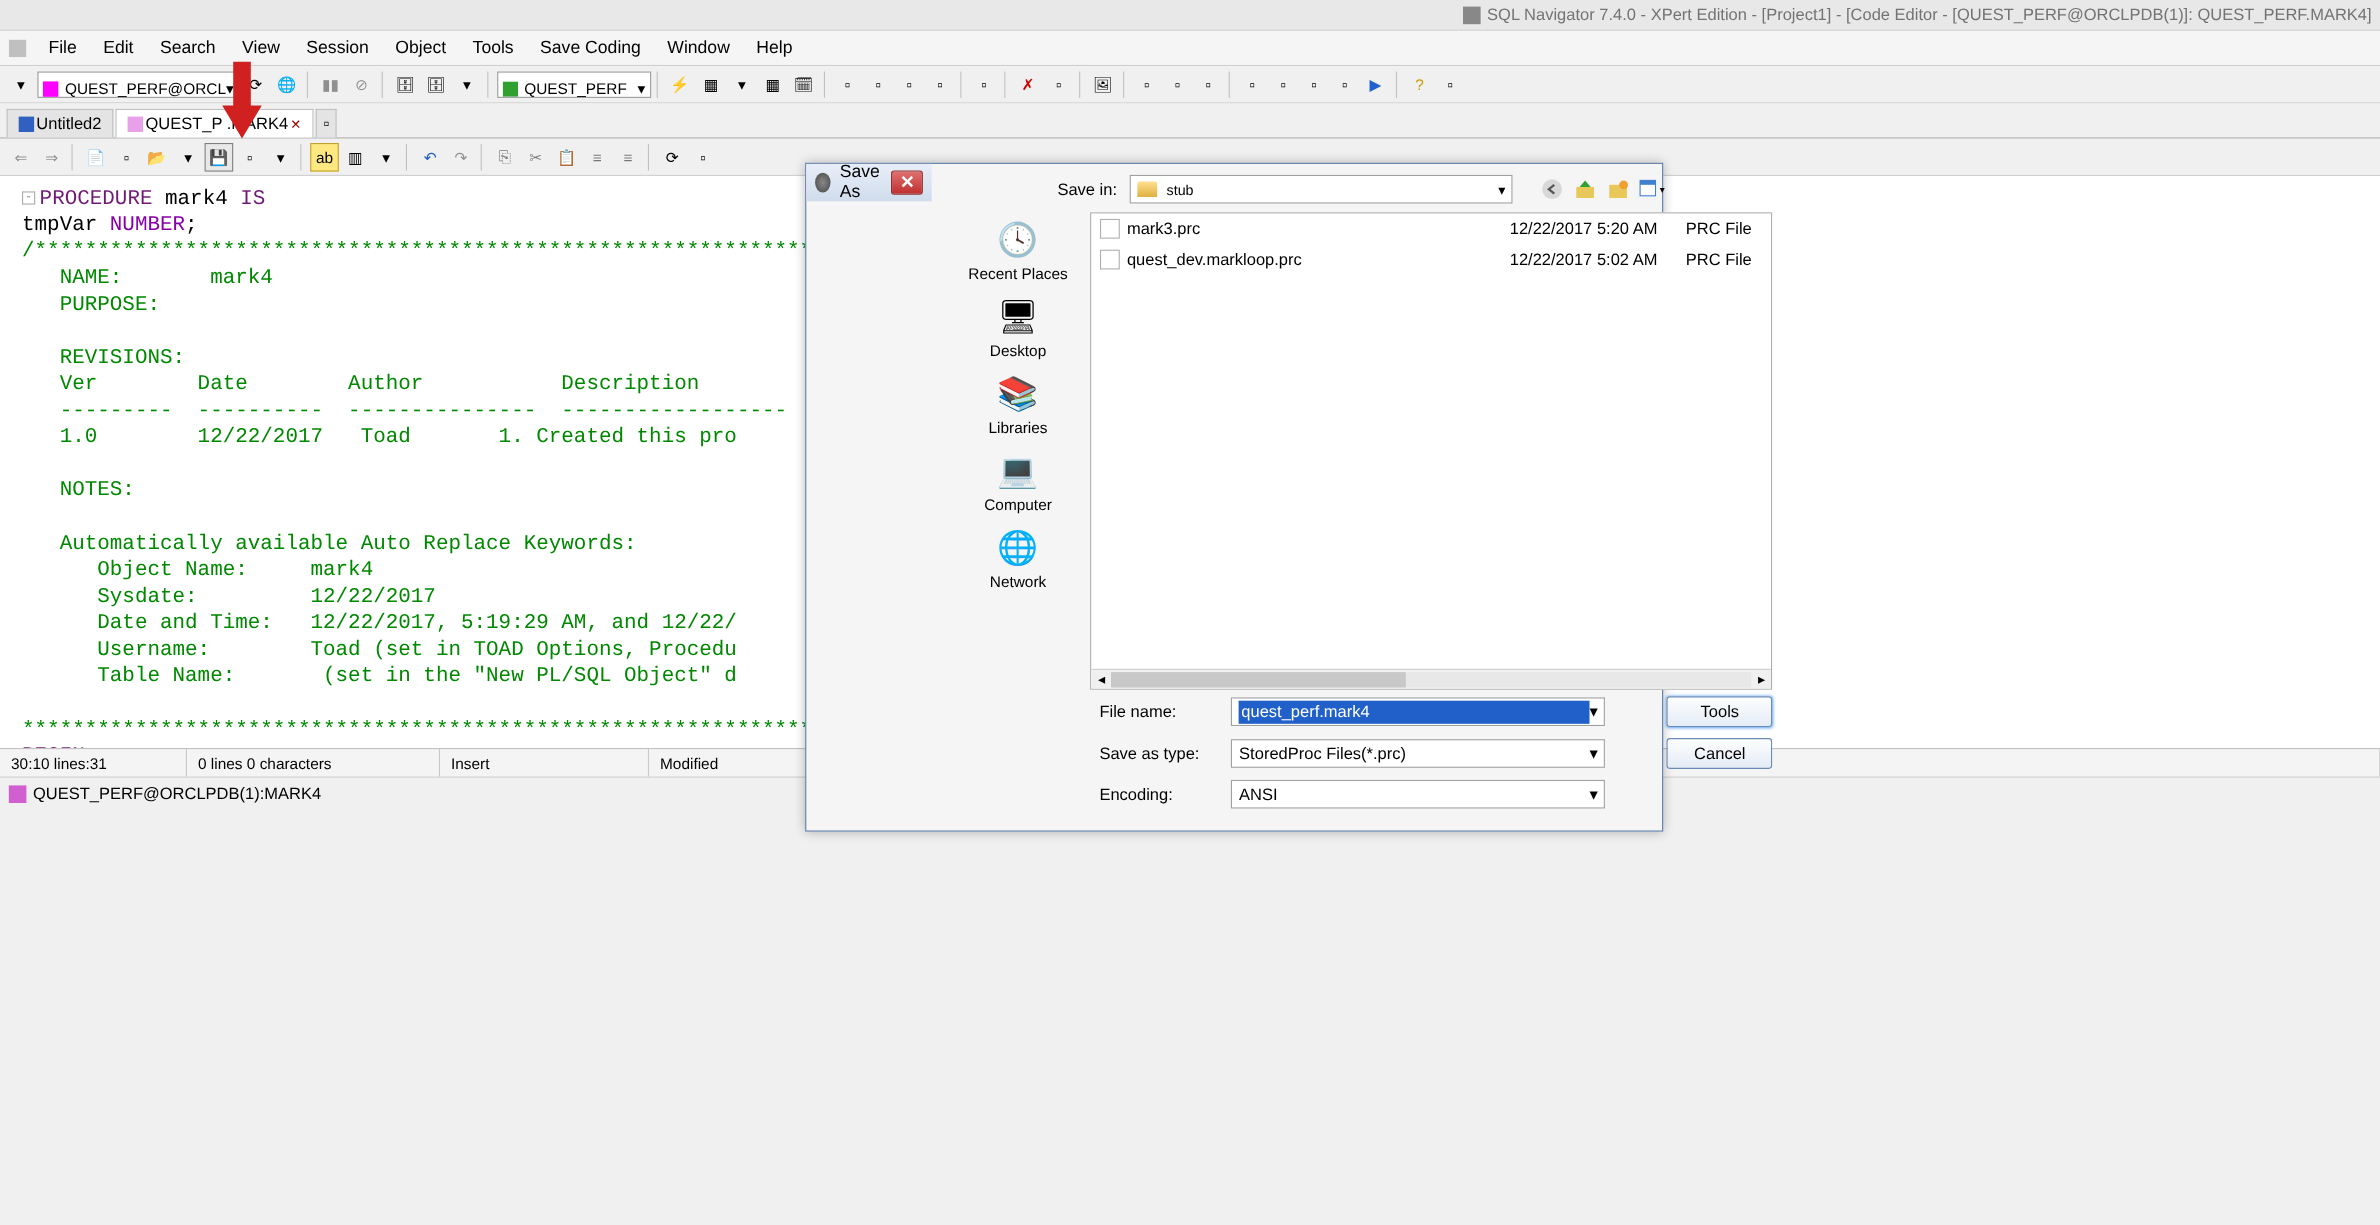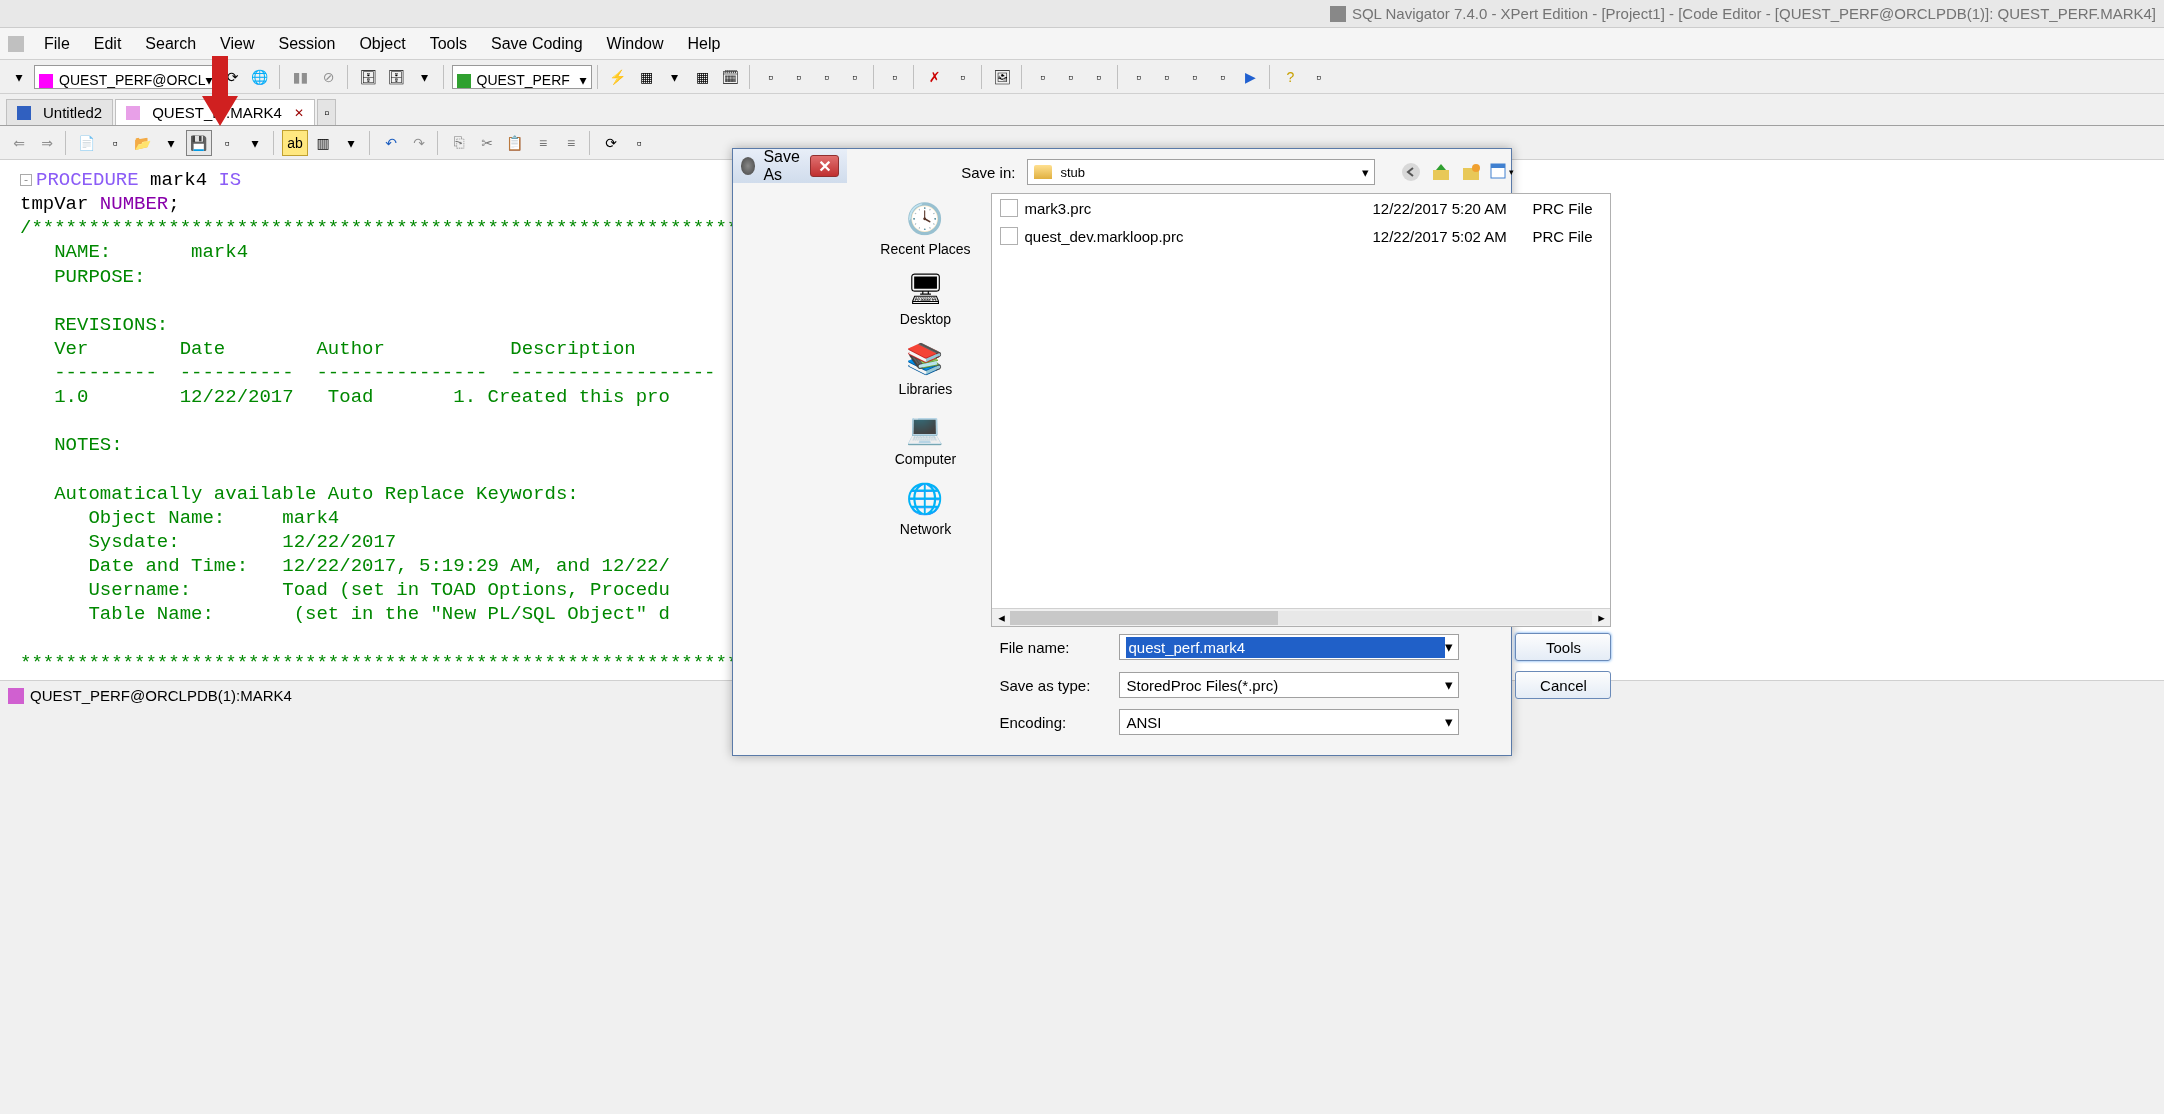--- a/index.html
+++ b/index.html
@@ -76,21 +76,21 @@
   border-bottom: 1px solid #a0a0a0;
 }
 .tab {
   padding: 4px 10px;
   border: 1px solid #c0c0c0;
   border-bottom: none;
   background: #e4e4e4;
   margin-right: 2px;
   display: flex;
   align-items: center;
-  gap: 12px;
+  gap: 2px;
   font-size: 15px;
 }
 .tab.active { background: #fff; }
 .tabicon { width: 14px; height: 14px; }
 .tabicon.sql { background: #3060c0; }
 .tabicon.po { background: #e8a0e8; }
 .closex { font-size: 12px; color: #900; }
 
 .editor-toolbar {
   background: #f0f0f0;
@@ -115,21 +115,21 @@
 .code-area {
   background: #fff;
   padding: 8px 20px;
   font-family: "Consolas", "Courier New", monospace;
   font-size: 19px;
   line-height: 1.27;
   height: 520px;
   overflow: hidden;
   white-space: pre;
 }
-.kw-blue { color: #8b5cf6; }
+.kw-blue { color: #701a75; }
 .kw-purple { color: #8800aa; }
 .cm-green { color: #008800; }
 .fold { color: #888; font-size: 11px; display: inline-block; width: 12px; text-align: center; border: 1px solid #aaa; margin-right: 4px; line-height: 11px; height: 12px; vertical-align: middle; }
 
 .statusbar {
   height: 26px;
   background: #f4f4f4;
   border-top: 1px solid #c0c0c0;
   display: flex;
   align-items: center;
@@ -402,20 +402,26 @@
 <span class="cm-green">   Automatically available Auto Replace Keywords:</span>
 <span class="cm-green">      Object Name:     mark4</span>
 <span class="cm-green">      Sysdate:         12/22/2017</span>
 <span class="cm-green">      Date and Time:   12/22/2017, 5:19:29 AM, and 12/22/</span>
 <span class="cm-green">      Username:        Toad (set in TOAD Options, Procedu</span>
 <span class="cm-green">      Table Name:       (set in the "New PL/SQL Object" d</span>
 <span class="cm-green"></span>
 <span class="cm-green">******************************************************************</span>
 <span class="kw-blue">BEGIN</span></div>
 
+<div class="statusbar">
+  <div class="stcell" style="width:170px">30:10 lines:31</div>
+  <div class="stcell" style="width:230px">0 lines 0 characters</div>
+  <div class="stcell" style="width:190px">Insert</div>
+  <div class="stcell" style="flex:1">Modified</div>
+</div>
 
 <div class="bottombar">
   <div class="conicon"></div>
   <span>QUEST_PERF@ORCLPDB(1):MARK4</span>
 </div>
 
 <div class="saveas">
   <div class="saveas-title">
     <div class="gear"></div>
     <span>Save As</span>

